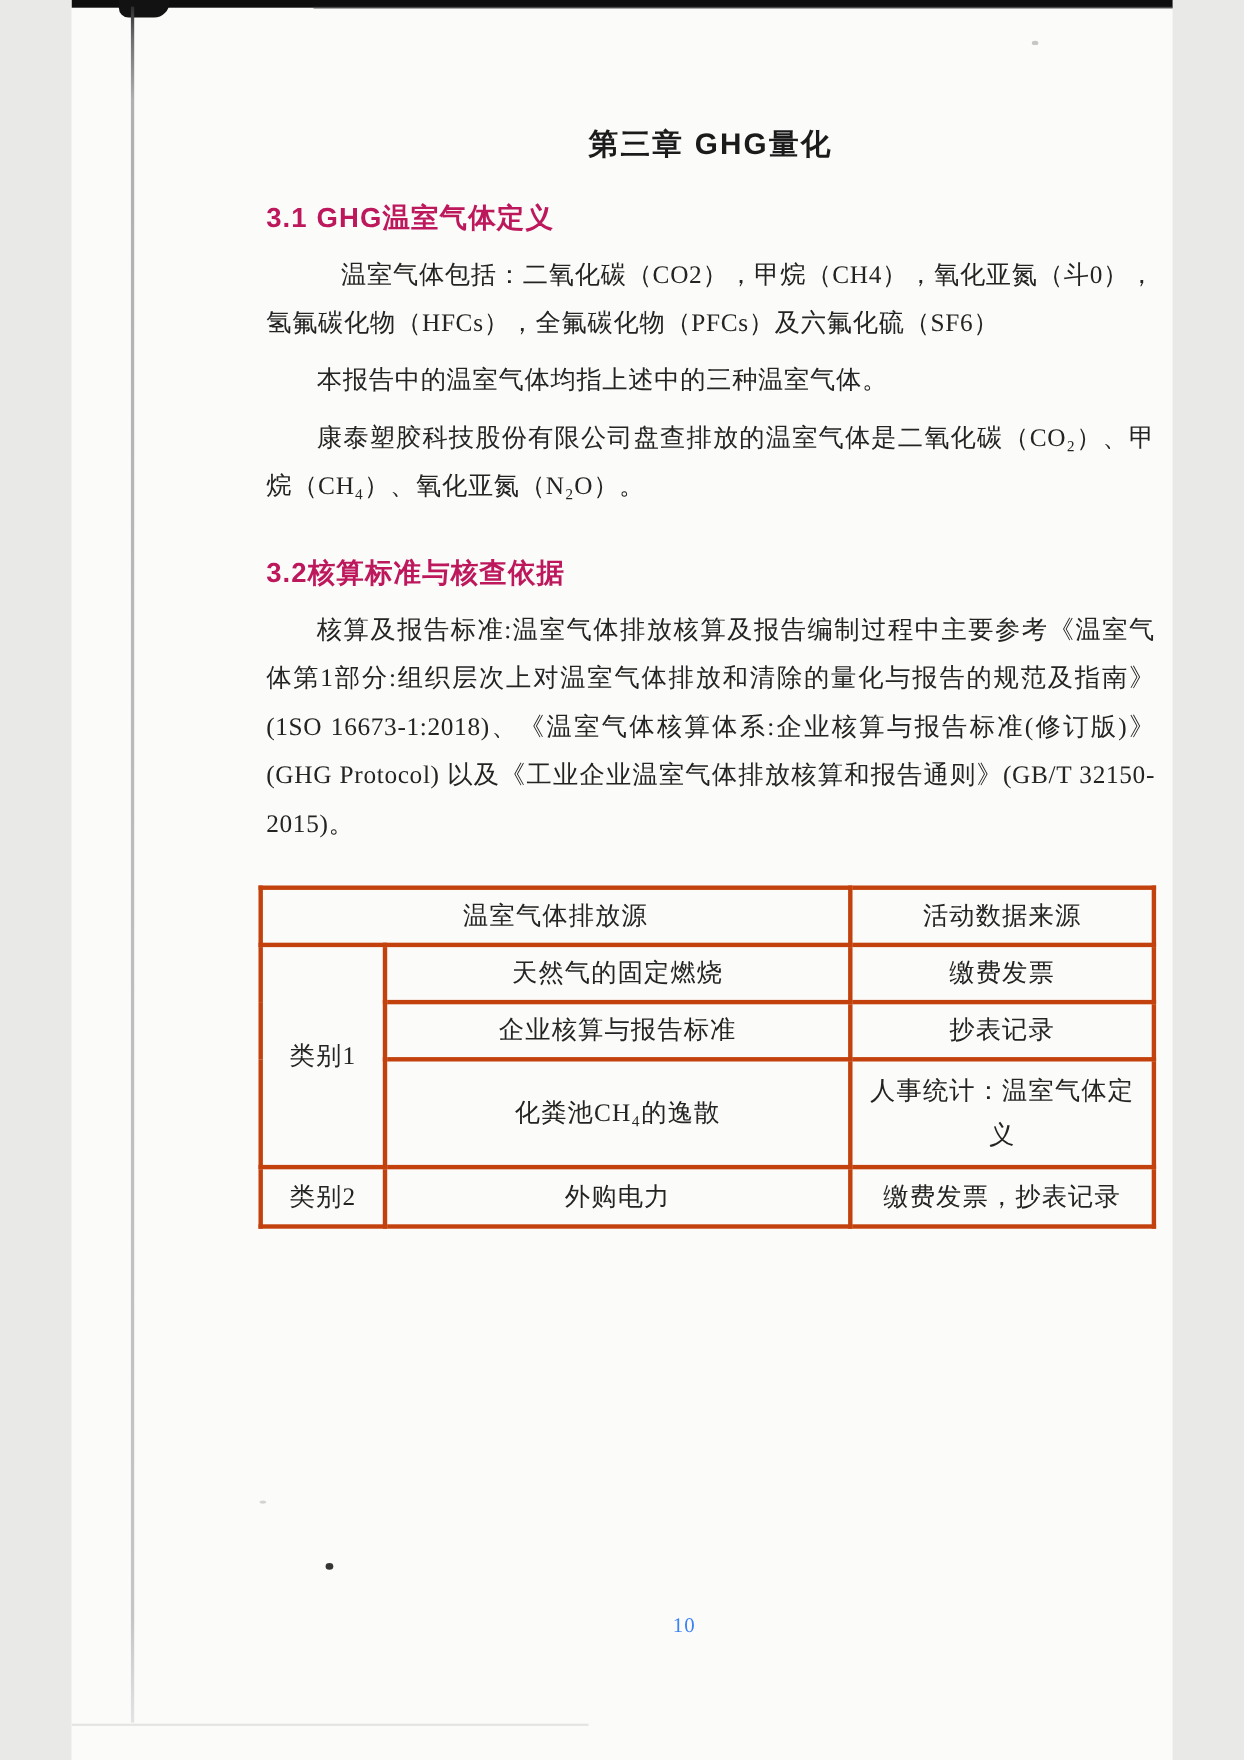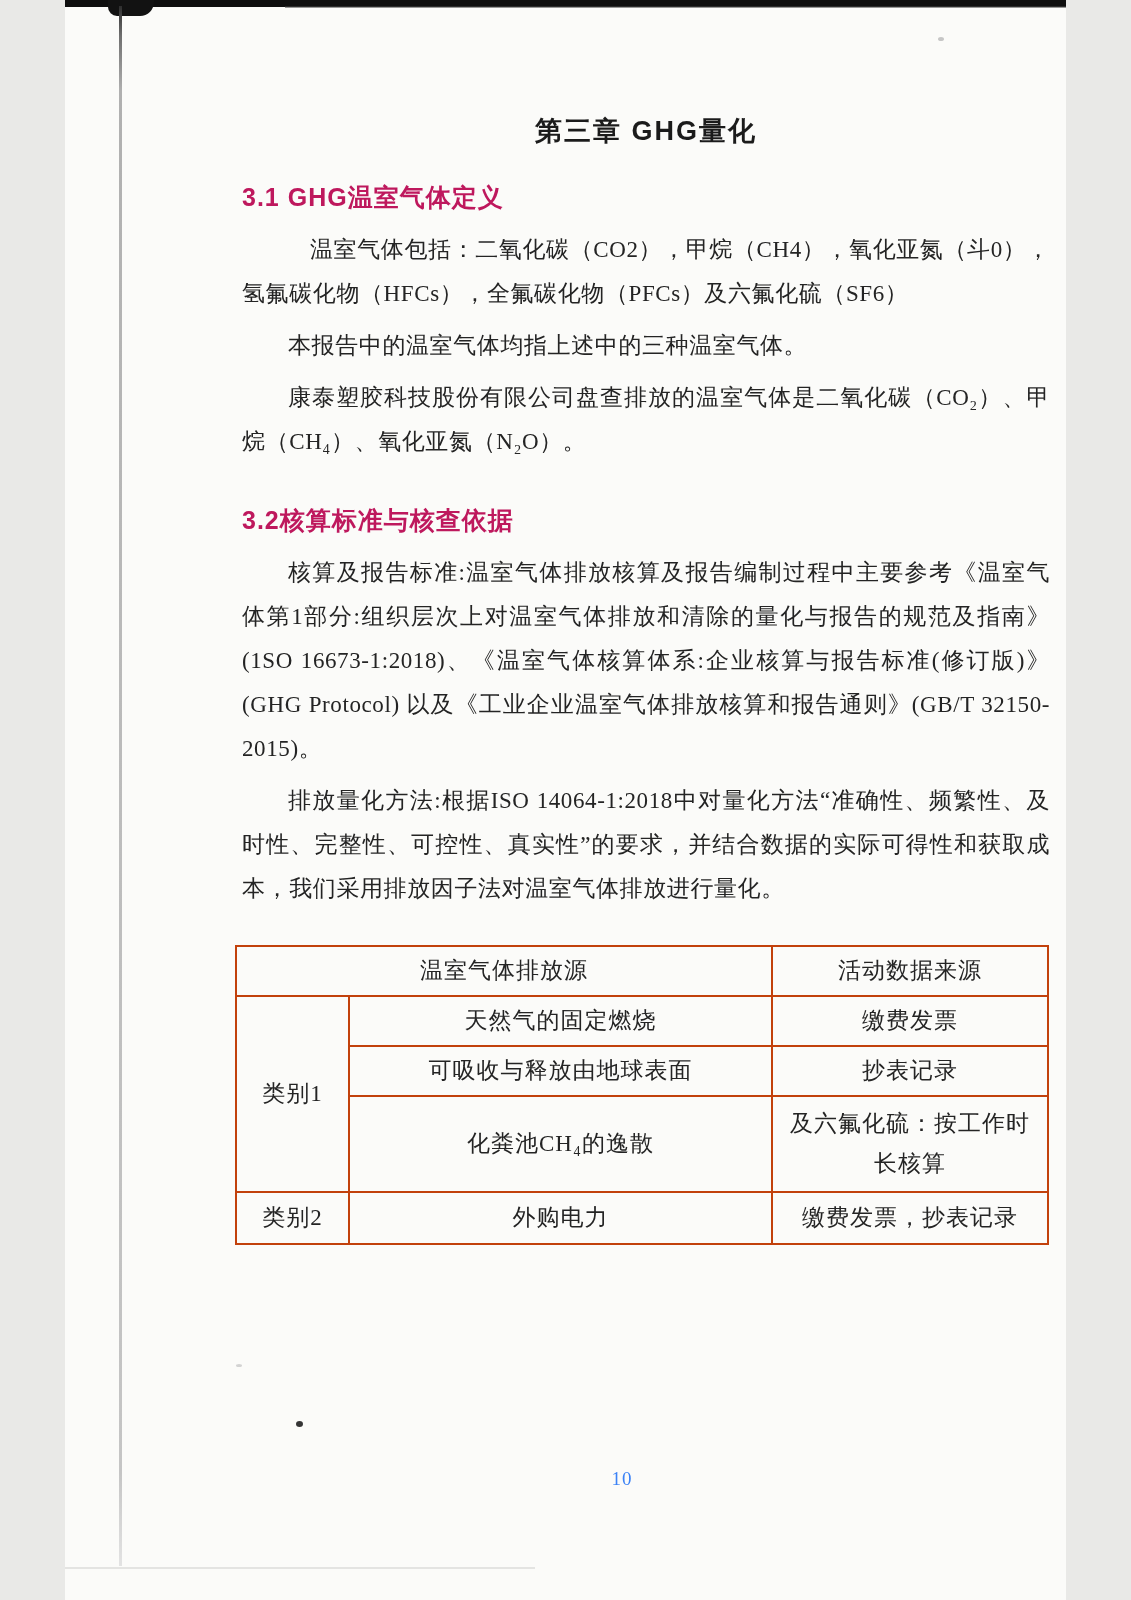--- a/index.html
+++ b/index.html
@@ -52,21 +52,21 @@
   }
   p.indent-deep { text-indent:68px; }
   #sec1 p.body:first-of-type, #sec2 p.body:first-of-type { margin-top:14px; }
 
   
   table.ghg {
     margin:34px 0 0 -7px; border-collapse:collapse; table-layout:fixed;
     width:812px; font-size:23px; color:#242424; letter-spacing:1px;
   }
   table.ghg td {
-    border:2px solid #c2410c; text-align:center; vertical-align:middle;
+    border:4px solid #c2410c; text-align:center; vertical-align:middle;
     padding:2px 8px; line-height:40px;
   }
   tr.hrow td { height:44px; }
   tr.r1 td, tr.r2 td { height:44px; }
   tr.r3 td { height:90px; }
   tr.r4 td { height:46px; }
 
   .page-number {
     position:absolute; top:1468px; left:0; width:1114px; text-align:center;
     font-size:19px; color:#3b82f6; letter-spacing:1px;
@@ -102,46 +102,45 @@
     <section id="sec1">
       <h2 class="sec-heading" id="h31">3.1 GHG温室气体定义</h2>
       <p class="body indent-deep">温室气体包括：二氧化碳（CO2），甲烷（CH4），氧化亚氮（斗0），氢氟碳化物（HFCs），全氟碳化物（PFCs）及六氟化硫（SF6）</p>
       <p class="body">本报告中的温室气体均指上述中的三种温室气体。</p>
       <p class="body">康泰塑胶科技股份有限公司盘查排放的温室气体是二氧化碳（CO₂）、甲烷（CH₄）、氧化亚氮（N₂O）。</p>
     </section>
 
     <section id="sec2">
       <h2 class="sec-heading" id="h32">3.2核算标准与核查依据</h2>
       <p class="body">核算及报告标准:温室气体排放核算及报告编制过程中主要参考《温室气体第1部分:组织层次上对温室气体排放和清除的量化与报告的规范及指南》(1SO 16673-1:2018)、《温室气体核算体系:企业核算与报告标准(修订版)》(GHG Protocol) 以及《工业企业温室气体排放核算和报告通则》(GB/T 32150-2015)。</p>
-      <p class="body">排放量化方法:根据ISO 14064-1:2018中对量化方法“准确性、频繁性、及时性、完整性、可控性、真实性”的要求，并结合数据的实际可得性和获取成本，我们采用排放因子法对温室气体排放进行量化。</p>
     </section>
 
     <table class="ghg">
       <colgroup>
         <col style="width:113px">
           <col style="width:423px">
           <col style="width:276px">
       </colgroup>
       <tbody>
         <tr class="hrow">
           <td colspan="2">温室气体排放源</td>
           <td>活动数据来源</td>
         </tr>
         <tr class="r1">
           <td rowspan="3">类别1</td>
           <td>天然气的固定燃烧</td>
           <td>缴费发票</td>
         </tr>
         <tr class="r2">
-          <td>可吸收与释放由地球表面</td>
+          <td>企业核算与报告标准</td>
           <td>抄表记录</td>
         </tr>
         <tr class="r3">
           <td>化粪池CH₄的逸散</td>
-          <td>及六氟化硫：按工作时长核算</td>
+          <td>人事统计：温室气体定义</td>
         </tr>
         <tr class="r4">
           <td>类别2</td>
           <td>外购电力</td>
           <td>缴费发票，抄表记录</td>
         </tr>
       </tbody>
     </table>
 
   </div>

